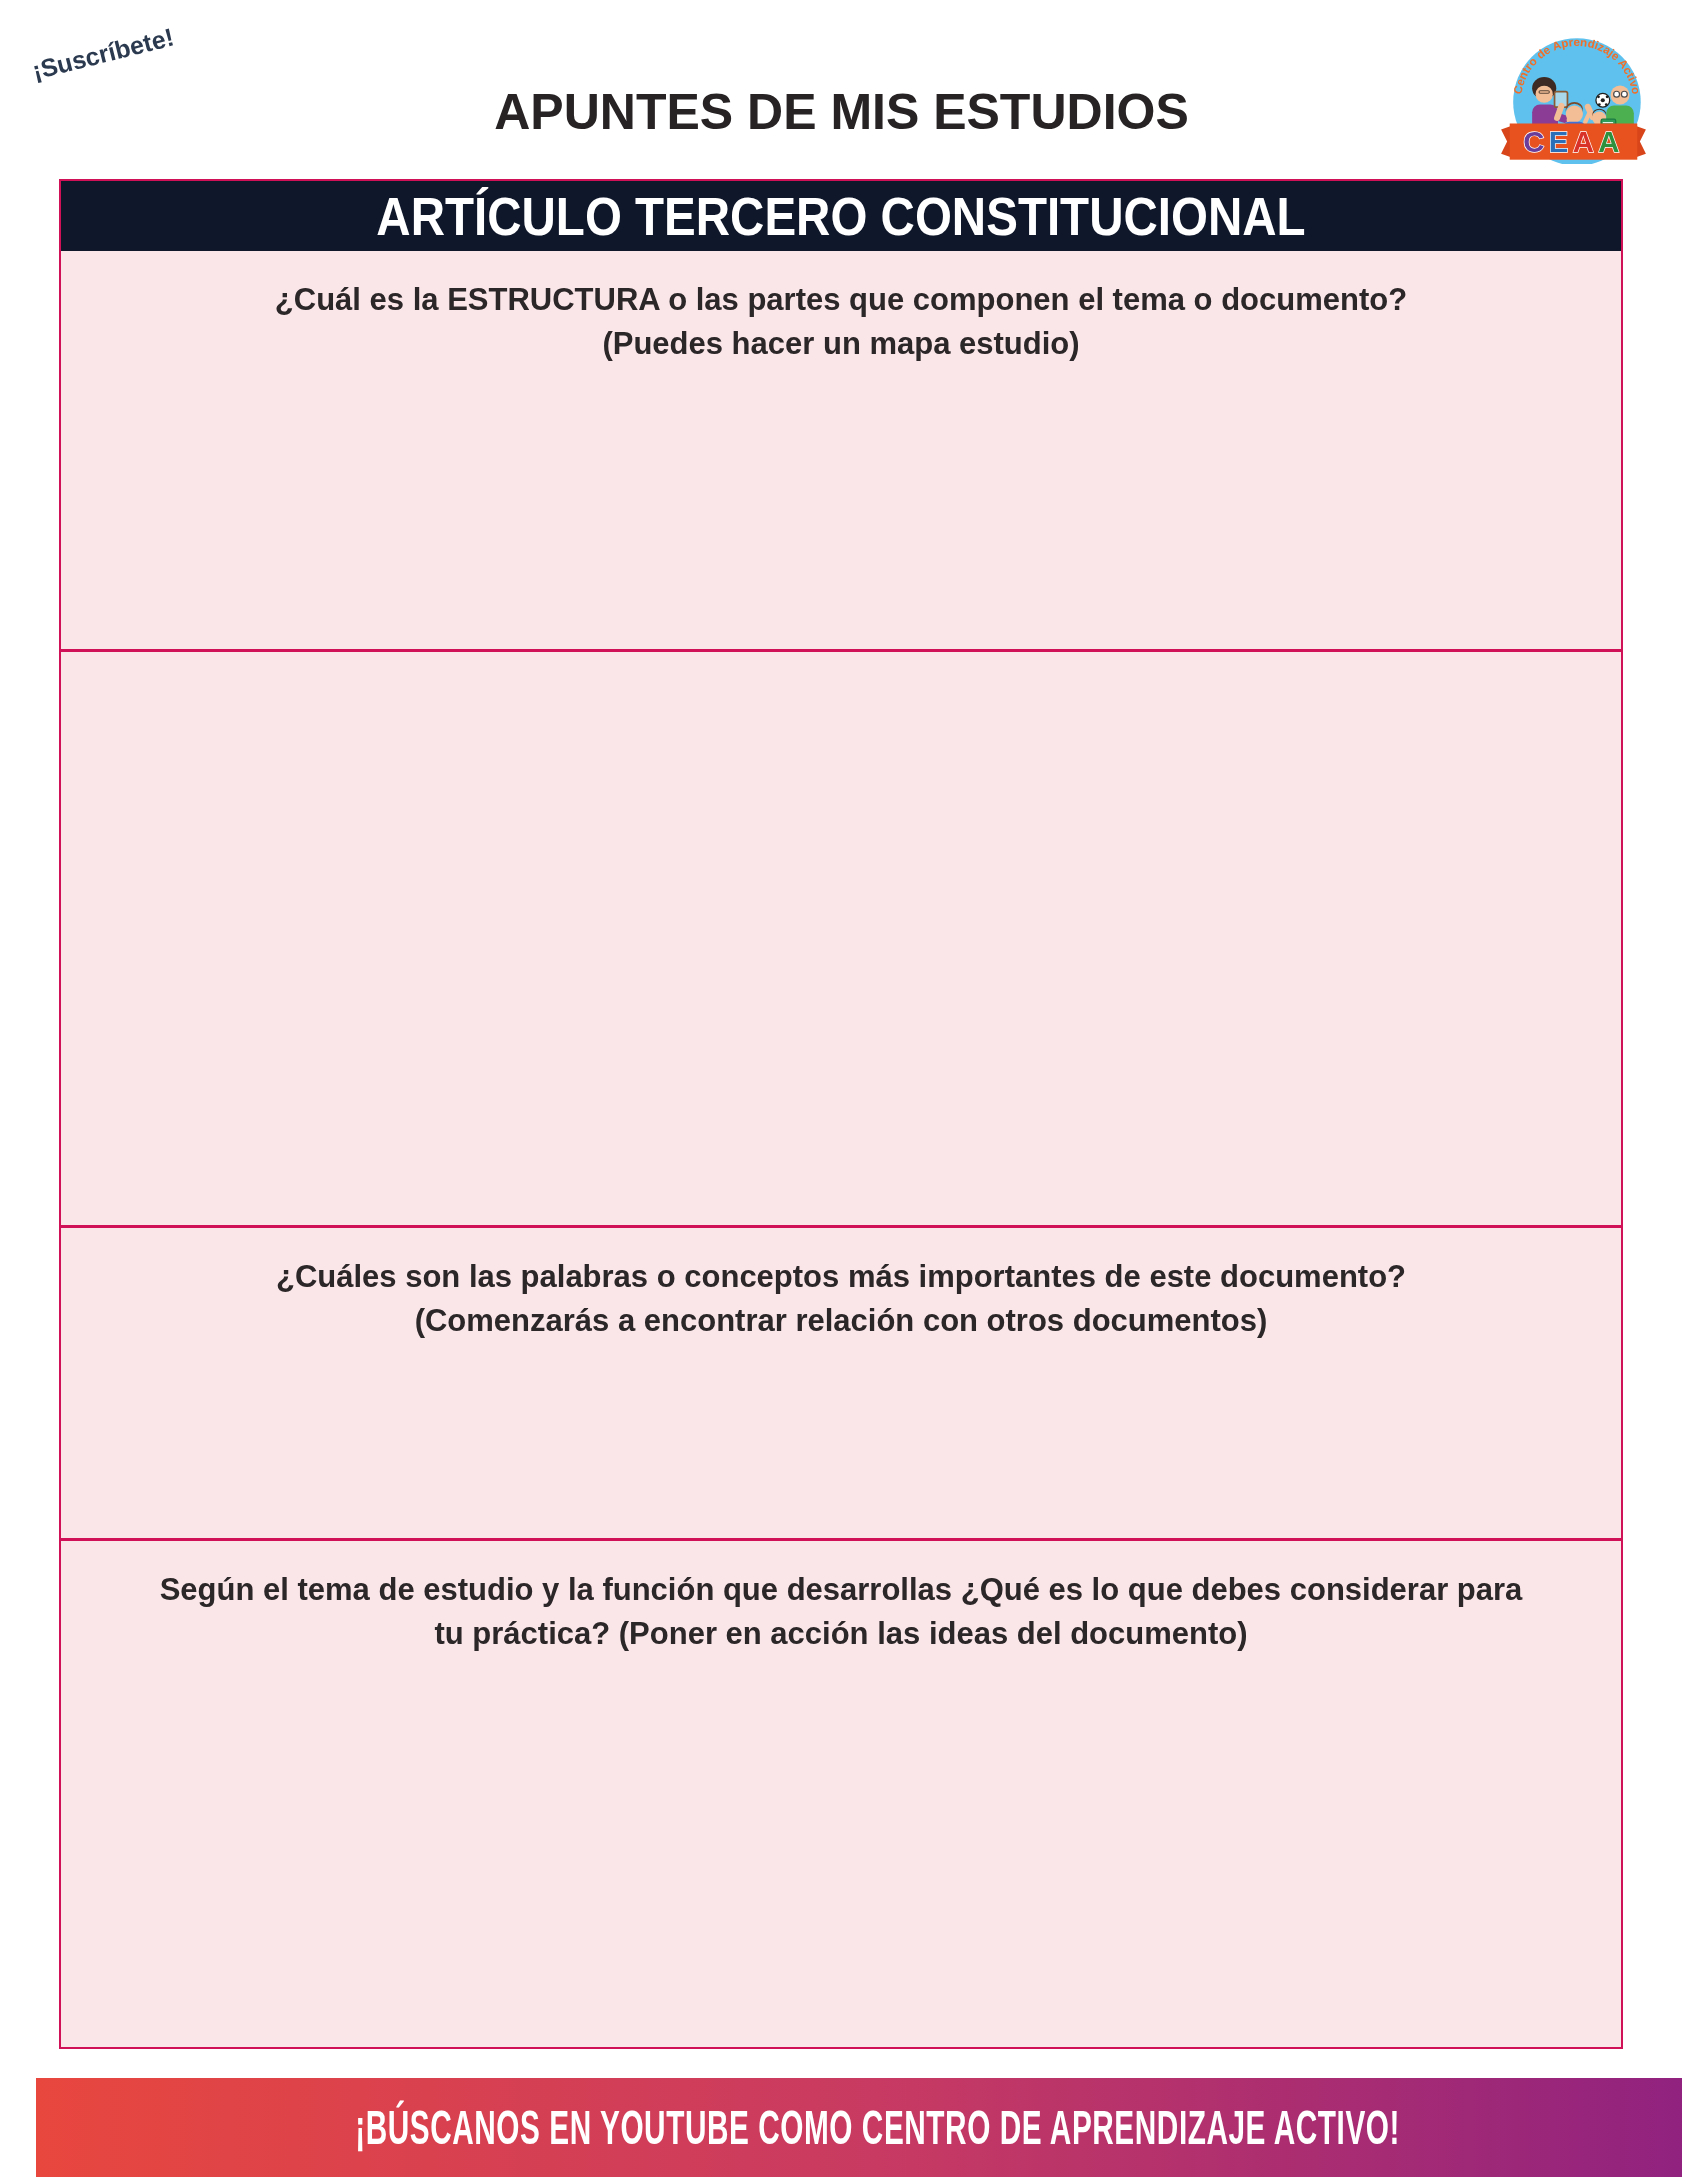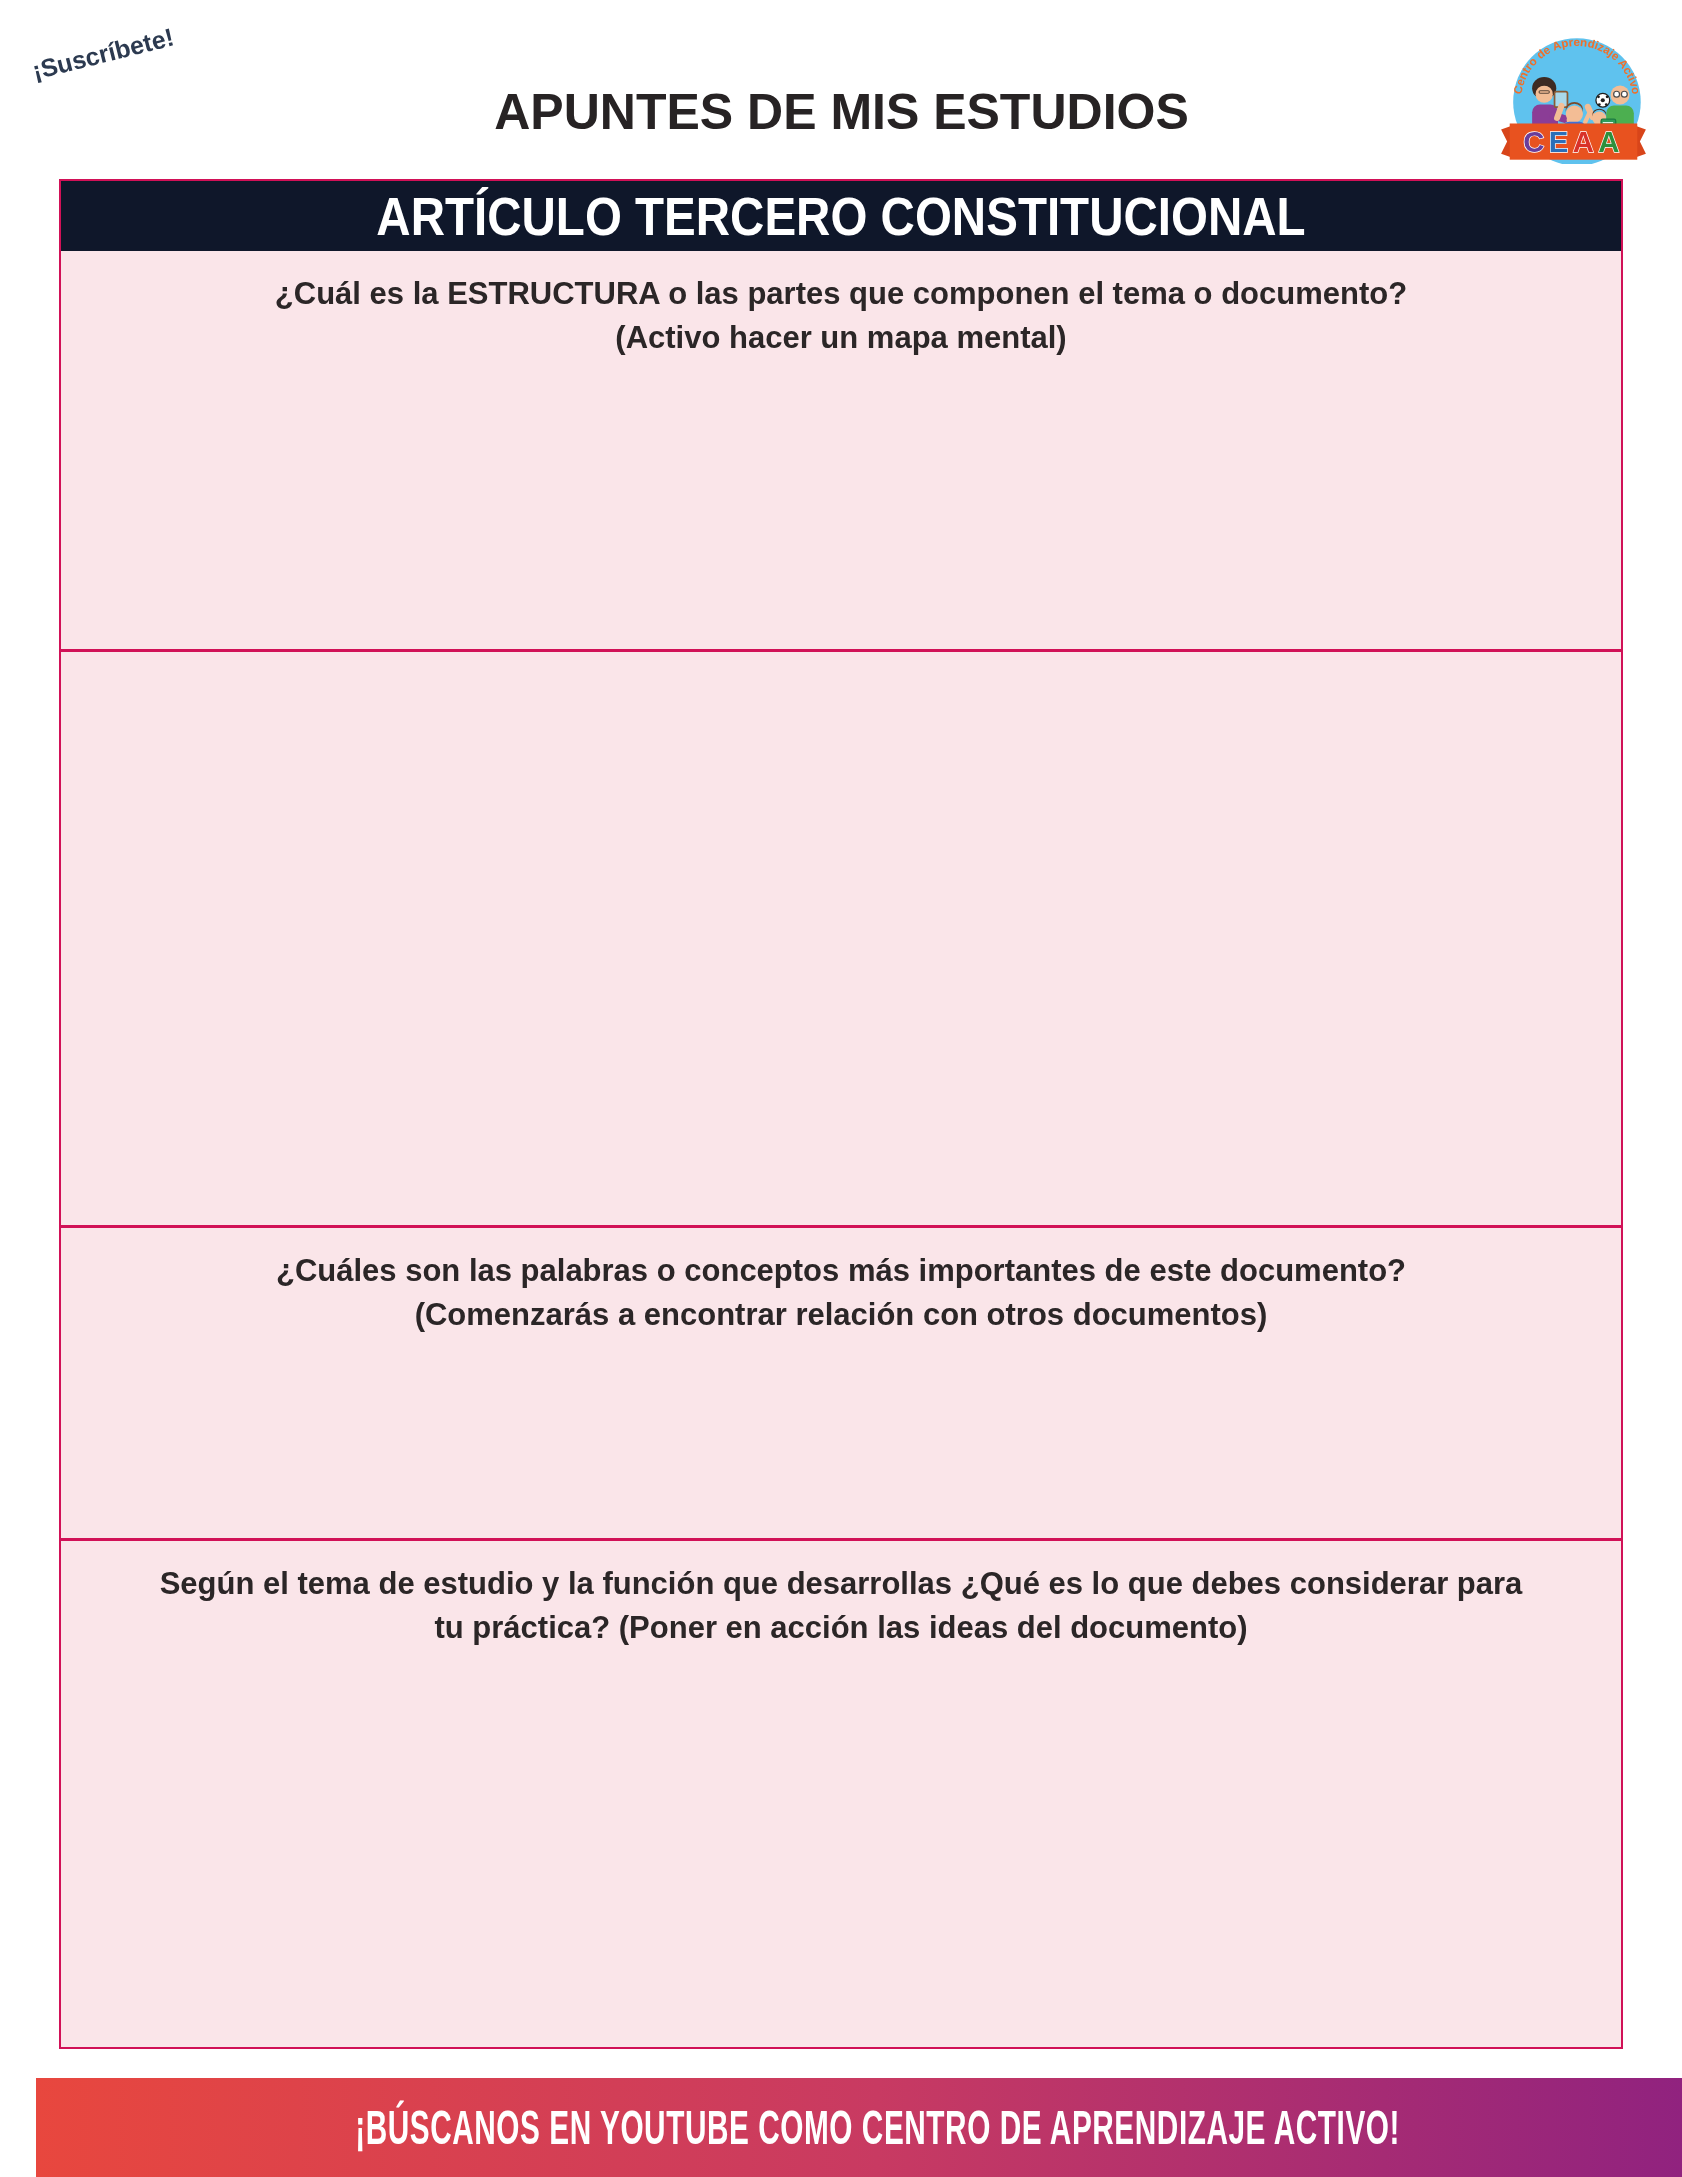--- a/index.html
+++ b/index.html
@@ -65,21 +65,21 @@
     transform-origin: center;
     white-space: nowrap;
   }
   .ws-section { position: relative; }
   .ws-section + .ws-section { border-top: 3.5px solid #d11157; }
   .sec-1 { height: 398px; }
   .sec-2 { height: 576px; }
   .sec-3 { height: 509px; }
   .sec-4 { flex: 1; }
   .question {
-    padding-top: 21px;
+    padding-top: 27px;
     text-align: center;
     font-size: 31px;
     font-weight: bold;
     color: #2b2627;
     line-height: 1.42;
   }
   .qline { display: block; white-space: nowrap; }
   .answer-area { position: absolute; left: 0; right: 0; bottom: 0; top: 121px; }
 
   
@@ -172,21 +172,21 @@
 </div>
 
 <div class="worksheet">
   <div class="ws-header">
     <span class="condensed">ARTÍCULO TERCERO CONSTITUCIONAL</span>
   </div>
 
   <div class="ws-section sec-1">
     <div class="question">
       <span class="qline">¿Cuál es la ESTRUCTURA o las partes que componen el tema o documento?</span>
-      <span class="qline">(Activo hacer un mapa mental)</span>
+      <span class="qline">(Puedes hacer un mapa estudio)</span>
     </div>
     <div class="answer-area"></div>
   </div>
 
   <div class="ws-section sec-2">
     <div class="answer-area"></div>
   </div>
 
   <div class="ws-section sec-4">
     <div class="question">

